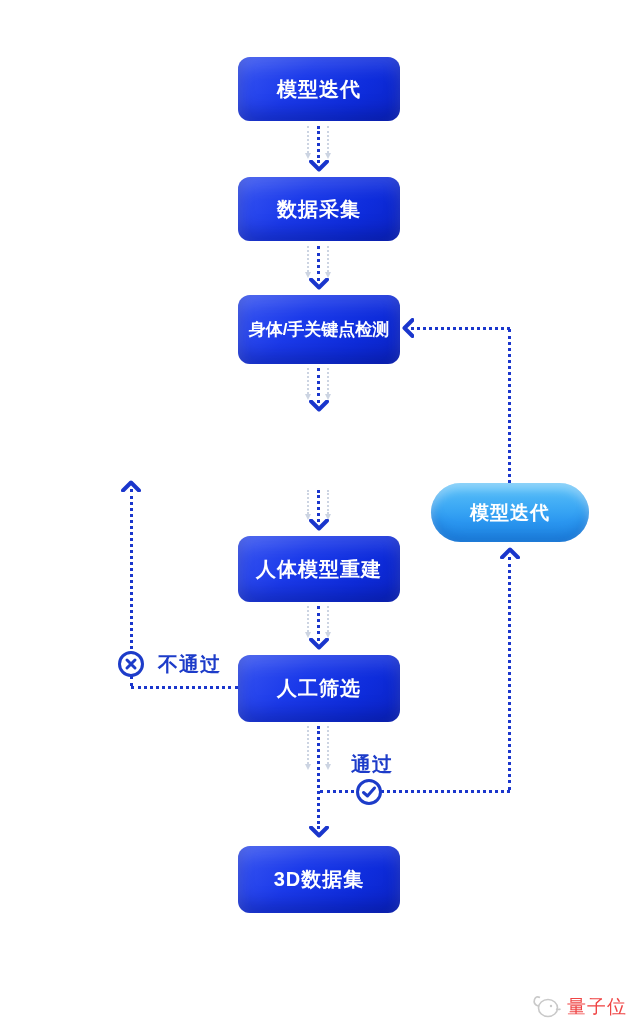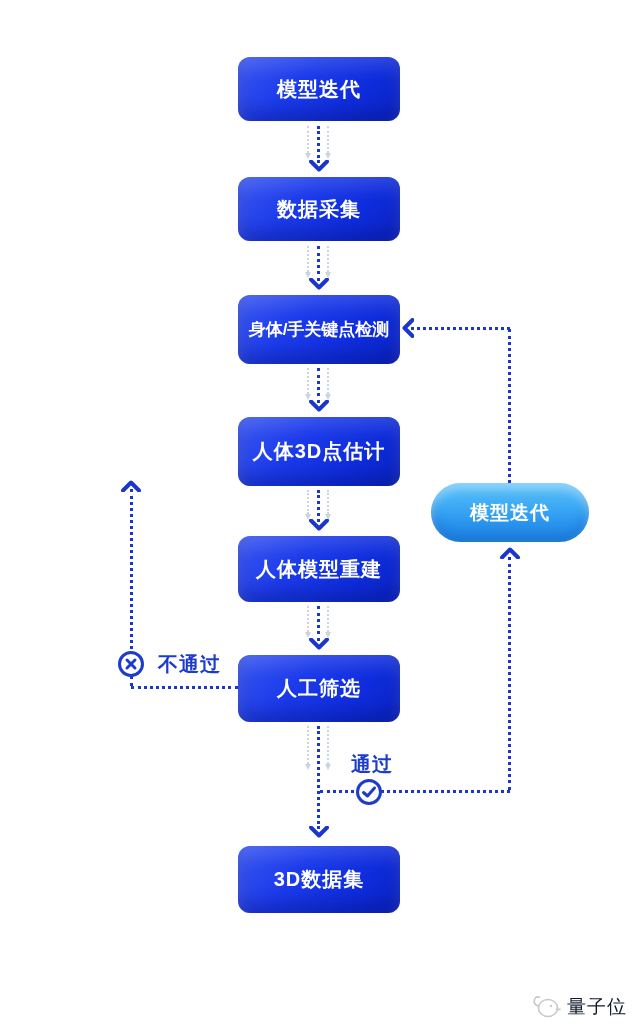--- a/index.html
+++ b/index.html
@@ -43,31 +43,30 @@
   .hdots{position:absolute;height:0;border-top:3px dotted #1a36cc;}
   .vdots-seg{position:absolute;width:0;border-left:3px dotted #1a36cc;}
   .chev-abs{position:absolute;}
   .chev-abs.up{transform:rotate(180deg);}
   .chev-abs.left{transform:rotate(90deg);}
 
   .badge{position:absolute;}
   .edge-label{position:absolute;font-size:20px;font-weight:bold;color:#1d3cc9;letter-spacing:1px;text-align:right;}
 
   .watermark{position:absolute;left:532px;top:994px;display:flex;align-items:flex-end;gap:3px;
-    color:#0f172a;font-size:19px;letter-spacing:1px;}
+    color:#ef4444;font-size:19px;letter-spacing:1px;}
 </style>
 </head>
 <body>
 
 <div class="stage">
 
   <div class="node" style="top:57px;height:64px">模型迭代</div>
   <div class="node" style="top:177px;height:64px">数据采集</div>
   <div class="node small-text" style="top:295px;height:69px">身体/手关键点检测</div>
-  <div class="node" style="top:417px;height:69px">人体3D点估计</div>
   <div class="node" style="top:655px;height:67px">人工筛选</div>
   <div class="node" style="top:536px;height:66px">人体模型重建</div>
   <div class="node" style="top:846px;height:67px">3D数据集</div>
 
   <div class="pill" style="left:431px;top:483px;width:158px;height:59px">模型迭代</div>
 
   <div class="vconn" style="left:305px;top:126px;height:46px">
     <span class="side l"></span>
     <span class="side r"></span>
     <span class="vdots"></span>

